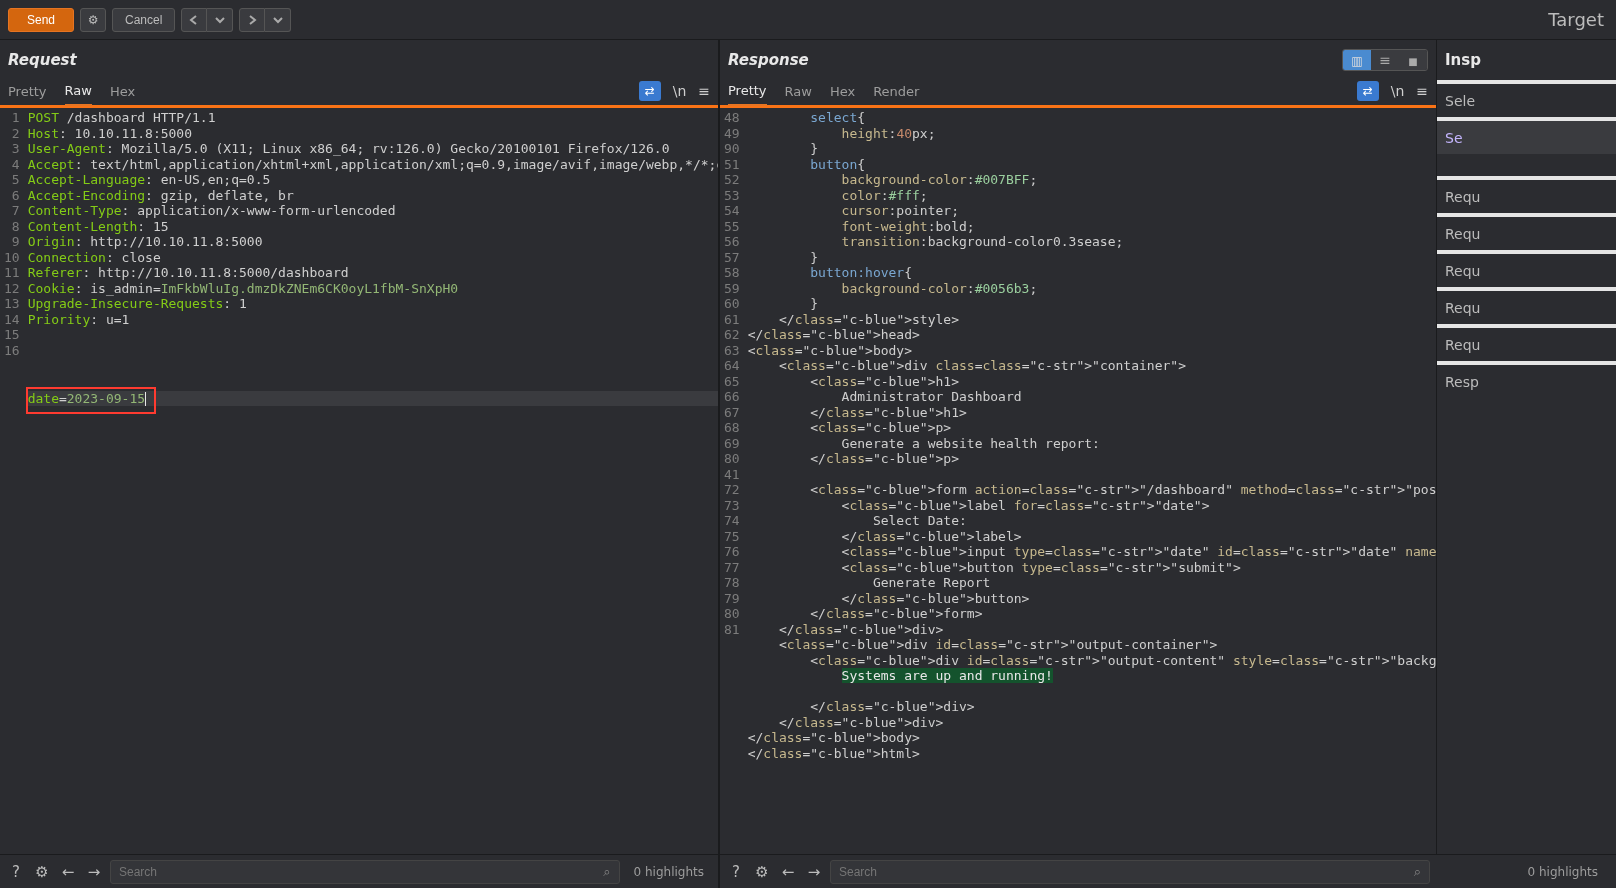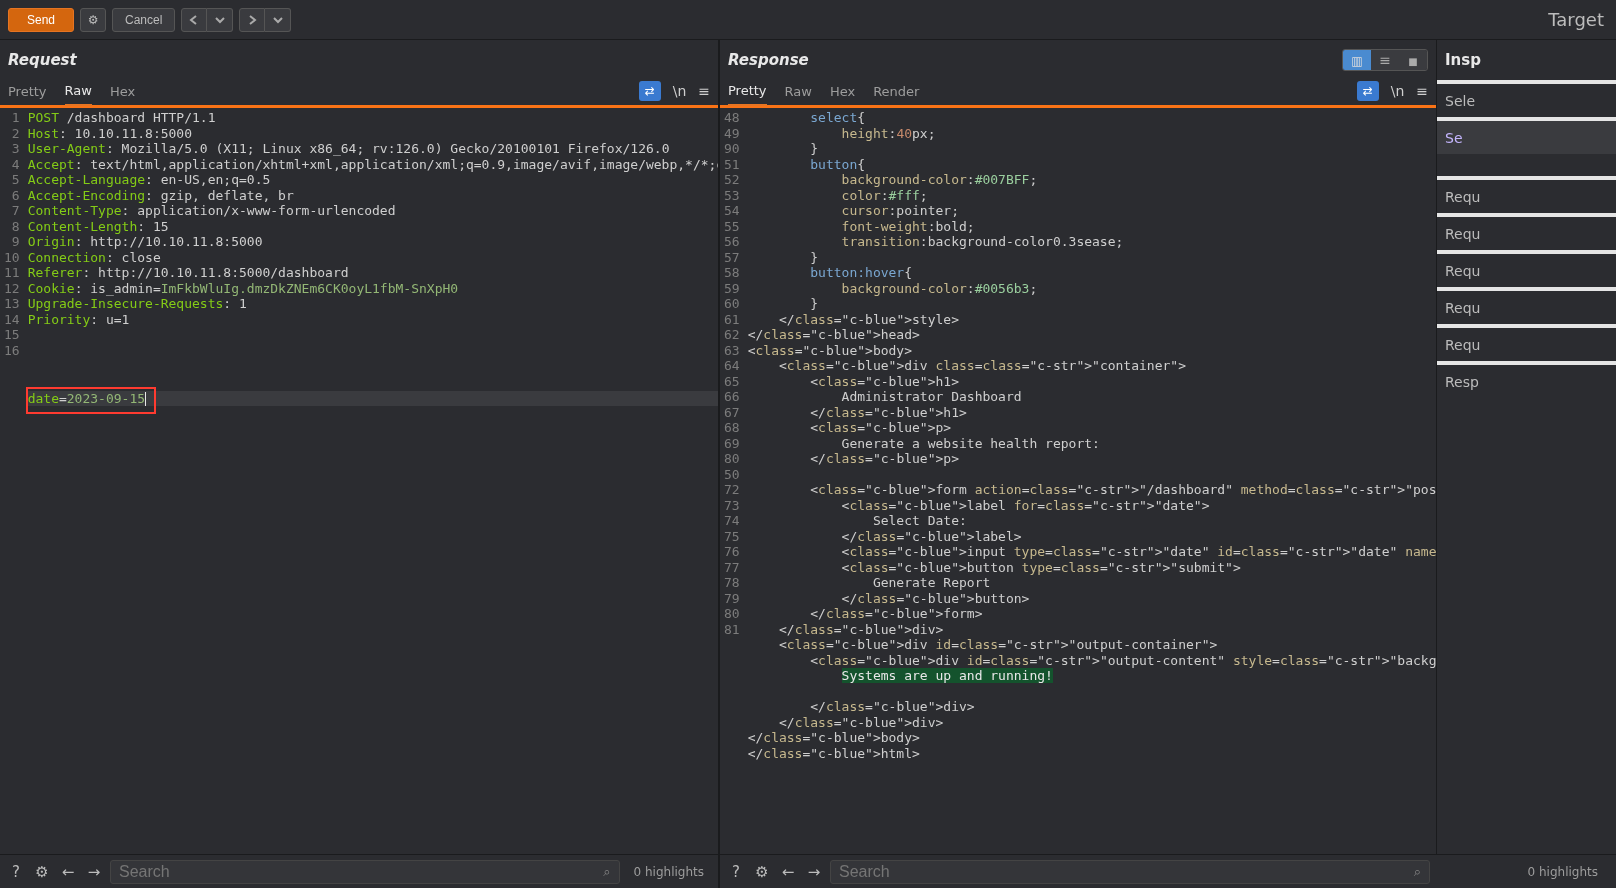--- a/index.html
+++ b/index.html
@@ -275,21 +275,21 @@
     border-radius: 3px;
     display: flex;
     align-items: center;
   }
   .search-wrap input {
     flex: 1;
     background: transparent;
     border: none;
     outline: none;
     color: #d946ef;
-    font-size: 16px;
+    font-size: 12px;
     padding: 0 8px;
   }
   .search-glass {
     color: #888;
     padding: 0 8px;
     font-size: 13px;
   }
   .hl-count {
     color: #9d9d9d;
     font-size: 12px;
@@ -426,21 +426,21 @@
           <div></div>
           <div>66</div>
           <div></div>
           <div></div>
           <div>67</div>
           <div>68</div>
           <div>69</div>
           <div></div>
           <div></div>
           <div>80</div>
-          <div>50</div>
+          <div>41</div>
           <div></div>
           <div></div>
           <div>72</div>
           <div>73</div>
           <div>74</div>
           <div>75</div>
           <div>76</div>
           <div>77</div>
           <div>78</div>
           <div>79</div>

